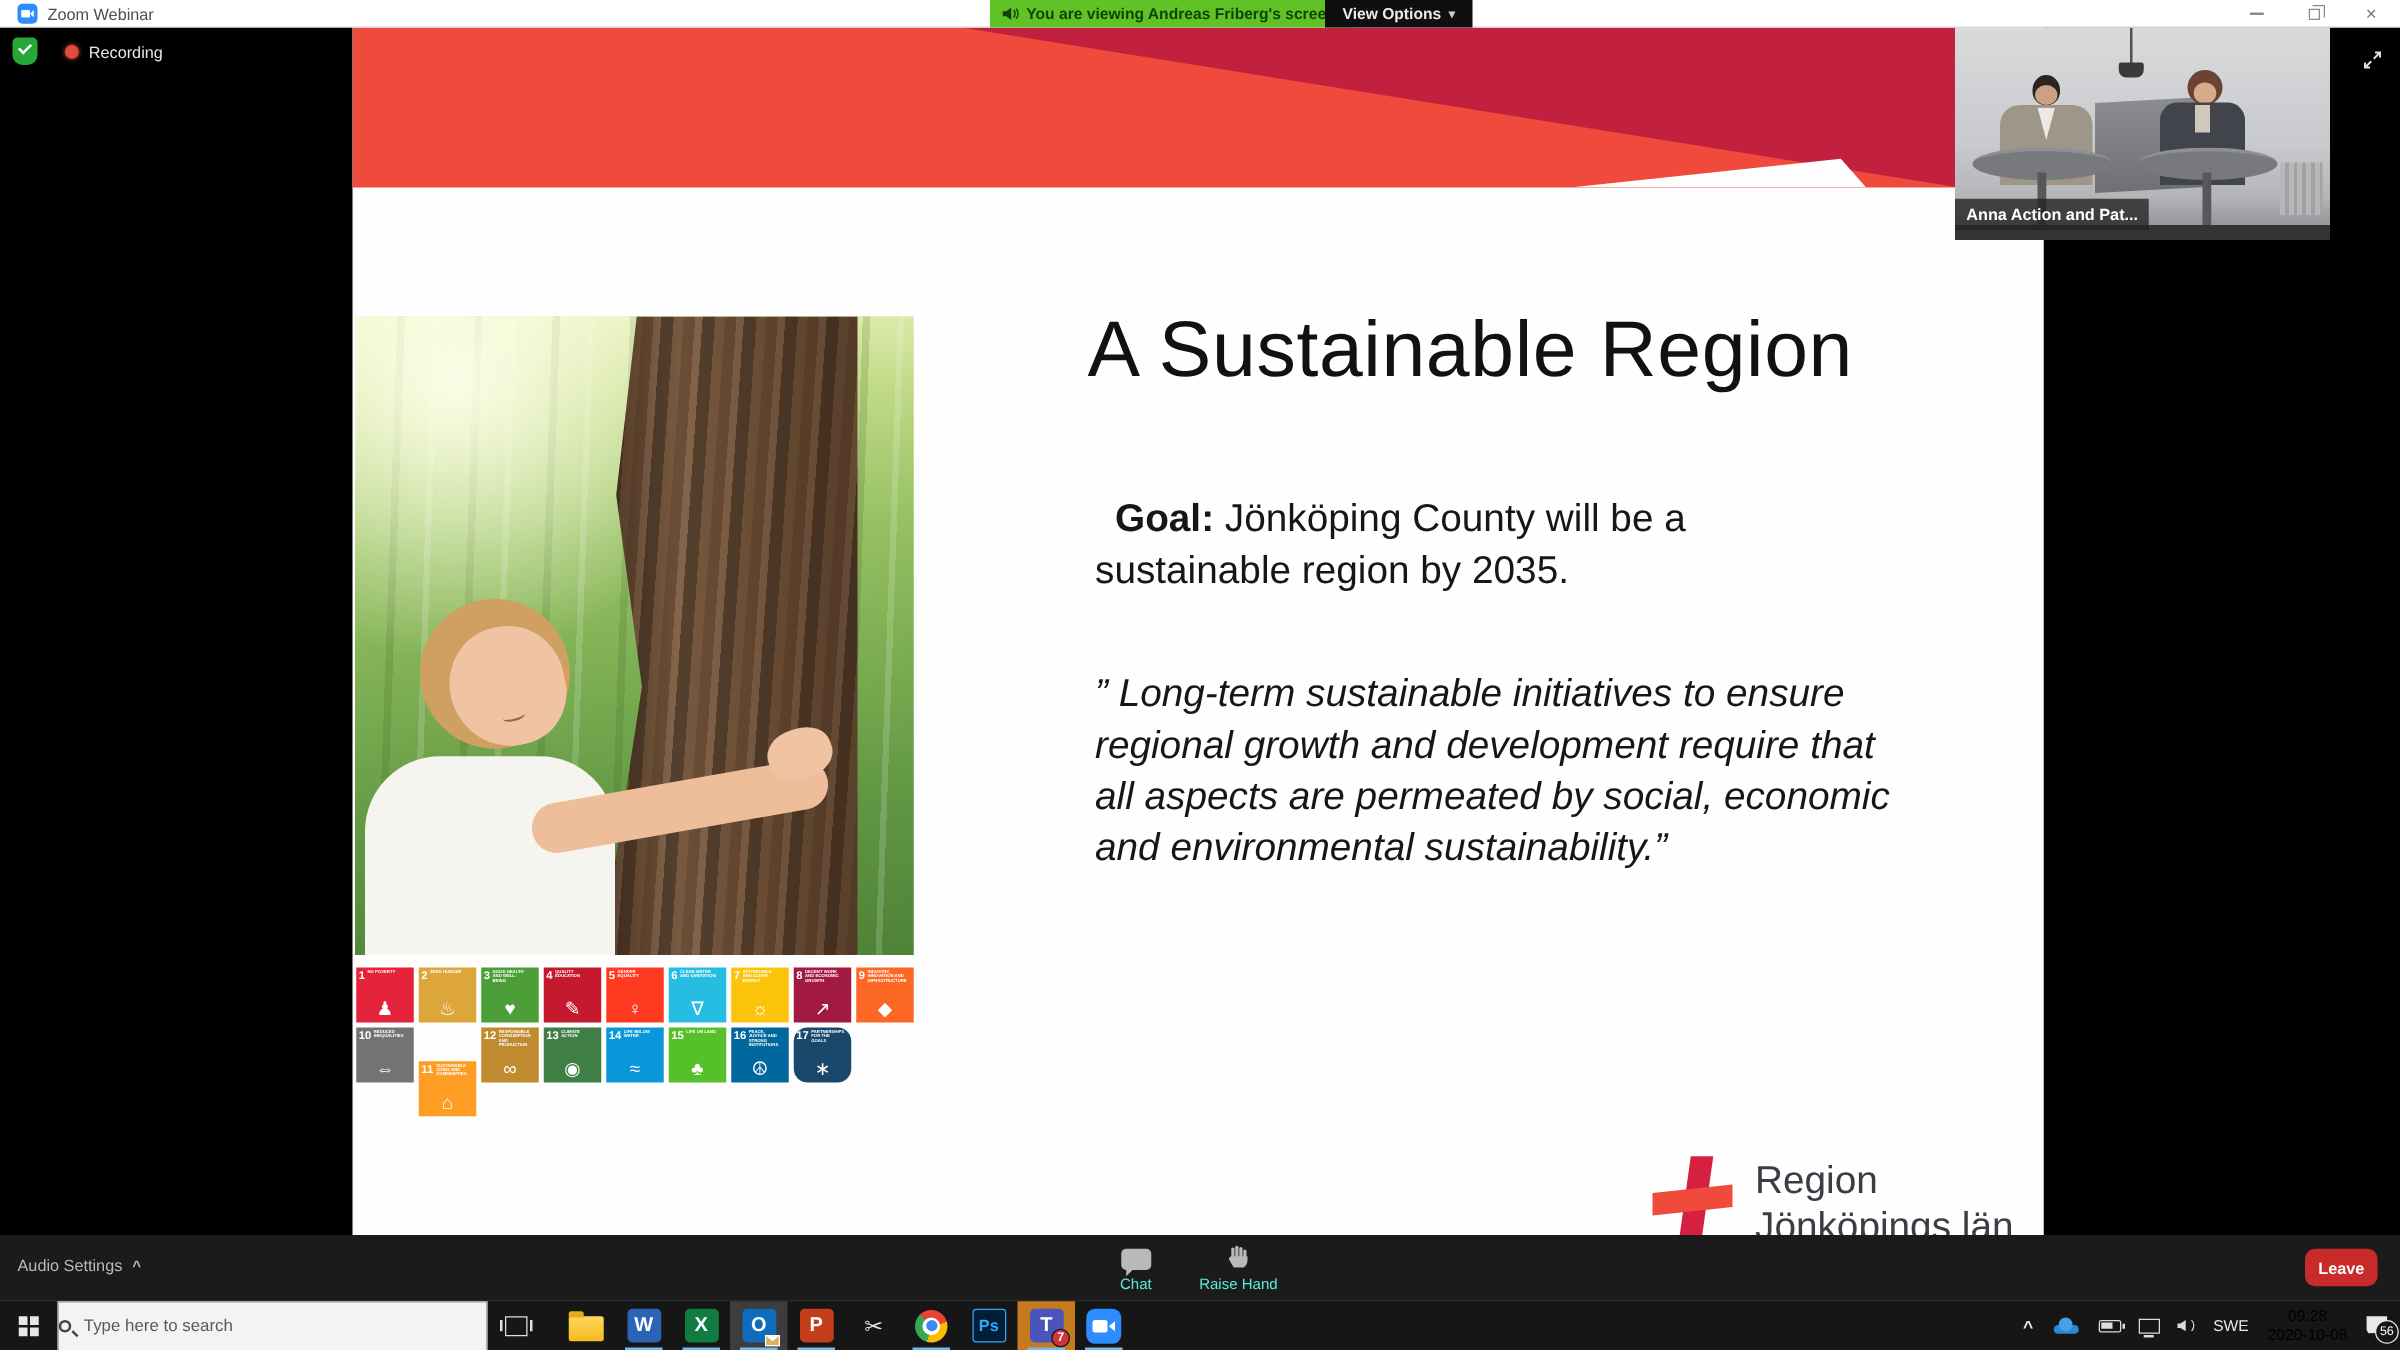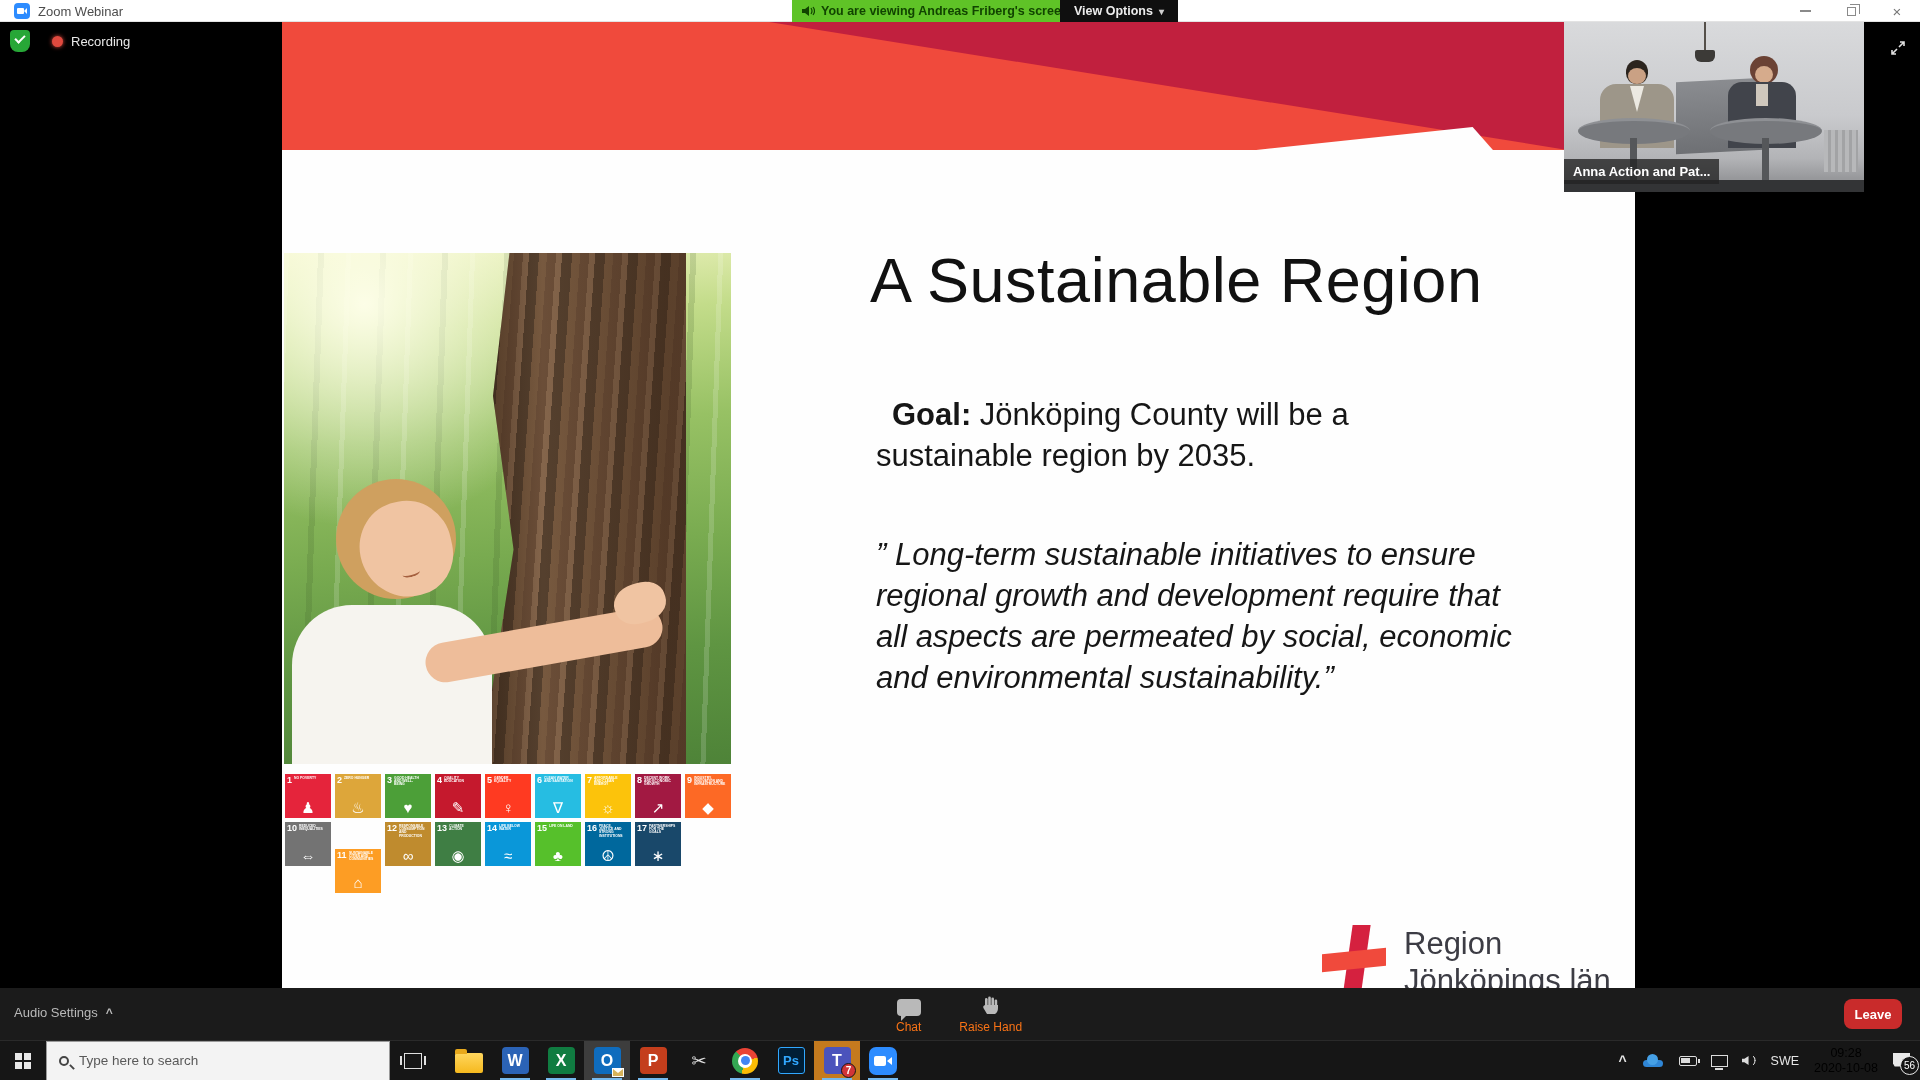--- a/index.html
+++ b/index.html
@@ -98,31 +98,31 @@
   .vthumb-label { position:absolute; left:0; bottom:8px; background:rgba(35,35,35,0.78); color:#fff; font-size:13px; font-weight:bold; padding:5px 9px; }
 
   .expand-btn { position:absolute; left:1886px; top:36px; width:24px; height:24px; z-index:35; display:flex; align-items:center; justify-content:center; }
 
   
   .ctrlbar { position:absolute; left:0; top:988px; width:1920px; height:52px; background:#1b1b1b; z-index:20; }
   .audio-settings { position:absolute; left:14px; top:17px; color:#b9b9b9; font-size:13px; display:flex; align-items:center; }
   .audio-settings .chev { margin-left:8px; font-weight:bold; font-size:12px; }
   .ctrl-center { position:absolute; left:890px; top:4px; display:flex; gap:26px; }
   .ctrl-item { display:flex; flex-direction:column; align-items:center; padding:4px 6px; }
-  .ctrl-item .lbl { color:#f97316; font-size:12px; margin-top:4px; }
+  .ctrl-item .lbl { color:#5eead4; font-size:12px; margin-top:4px; }
   .chat-bubble { width:24px; height:17px; background:#b9b9b9; border-radius:4px; position:relative; margin-top:3px; }
   .chat-bubble:after { content:""; position:absolute; left:4px; bottom:-5px; border-left:6px solid #b9b9b9; border-bottom:6px solid transparent; }
   .leave-btn { position:absolute; right:18px; top:11px; width:58px; height:30px; background:#c92b2b; border-radius:8px; color:#fff; font-size:13px; font-weight:bold; display:flex; align-items:center; justify-content:center; }
 
   
   .taskbar { position:absolute; left:0; top:1040px; width:1920px; height:40px; background:#161616; border-top:1px solid #2a2a2a; z-index:20; display:flex; align-items:center; }
   .start-btn { width:46px; height:40px; display:flex; align-items:center; justify-content:center; }
   .win-logo { width:16px; height:16px; display:grid; grid-template-columns:7px 7px; grid-template-rows:7px 7px; gap:2px; }
   .win-logo i { background:#e8e8e8; }
-  .search-box { width:344px; height:40px; background:#f3f3f3; border:1px solid #9a9a9a; display:flex; align-items:center; padding-left:12px; }
+  .search-box { width:344px; height:40px; background:#f3f3f3; border:1px solid #9a9a9a; display:flex; align-items:center; }
   .mag { width:10px; height:10px; border:2px solid #444; border-radius:50%; position:relative; margin-right:10px; }
   .mag:after { content:""; position:absolute; left:8px; top:8px; width:6px; height:2px; background:#444; transform:rotate(45deg); }
   .search-ph { color:#595959; font-size:13.5px; }
   .taskview { width:46px; height:40px; display:flex; align-items:center; justify-content:center; }
   .tv-icon { width:18px; height:16px; border:1.5px solid #e0e0e0; position:relative; }
   .tv-icon:before { content:""; position:absolute; left:-5px; top:2px; width:2px; height:9px; background:#e0e0e0; }
   .tv-icon:after { content:""; position:absolute; right:-5px; top:2px; width:2px; height:9px; background:#e0e0e0; }
   .apps { display:flex; margin-left:10px; }
   .app-cell { width:46px; height:40px; display:flex; align-items:center; justify-content:center; position:relative; }
   .app-cell.active { background:#3d3d3d; }
@@ -327,21 +327,21 @@
           </div>
           <div class="sdg-glyph">♣</div>
         </div>
         <div class="sdg-tile" style="background: rgb(0, 104, 157);">
           <div class="sdg-head">
             <span class="sdg-num">16</span>
             <span class="sdg-label">Peace, Justice and Strong Institutions</span>
           </div>
           <div class="sdg-glyph">☮</div>
         </div>
-        <div class="sdg-tile" style="background: rgb(25, 72, 106);">
+        <div class="sdg-tile" style="background: rgb(25, 72, 106); border-radius: 11px;">
           <div class="sdg-head">
             <span class="sdg-num">17</span>
             <span class="sdg-label">Partnerships for the Goals</span>
           </div>
           <div class="sdg-glyph">∗</div>
         </div>
       </div>
 
     <div class="slide-title">A Sustainable Region</div>
 

